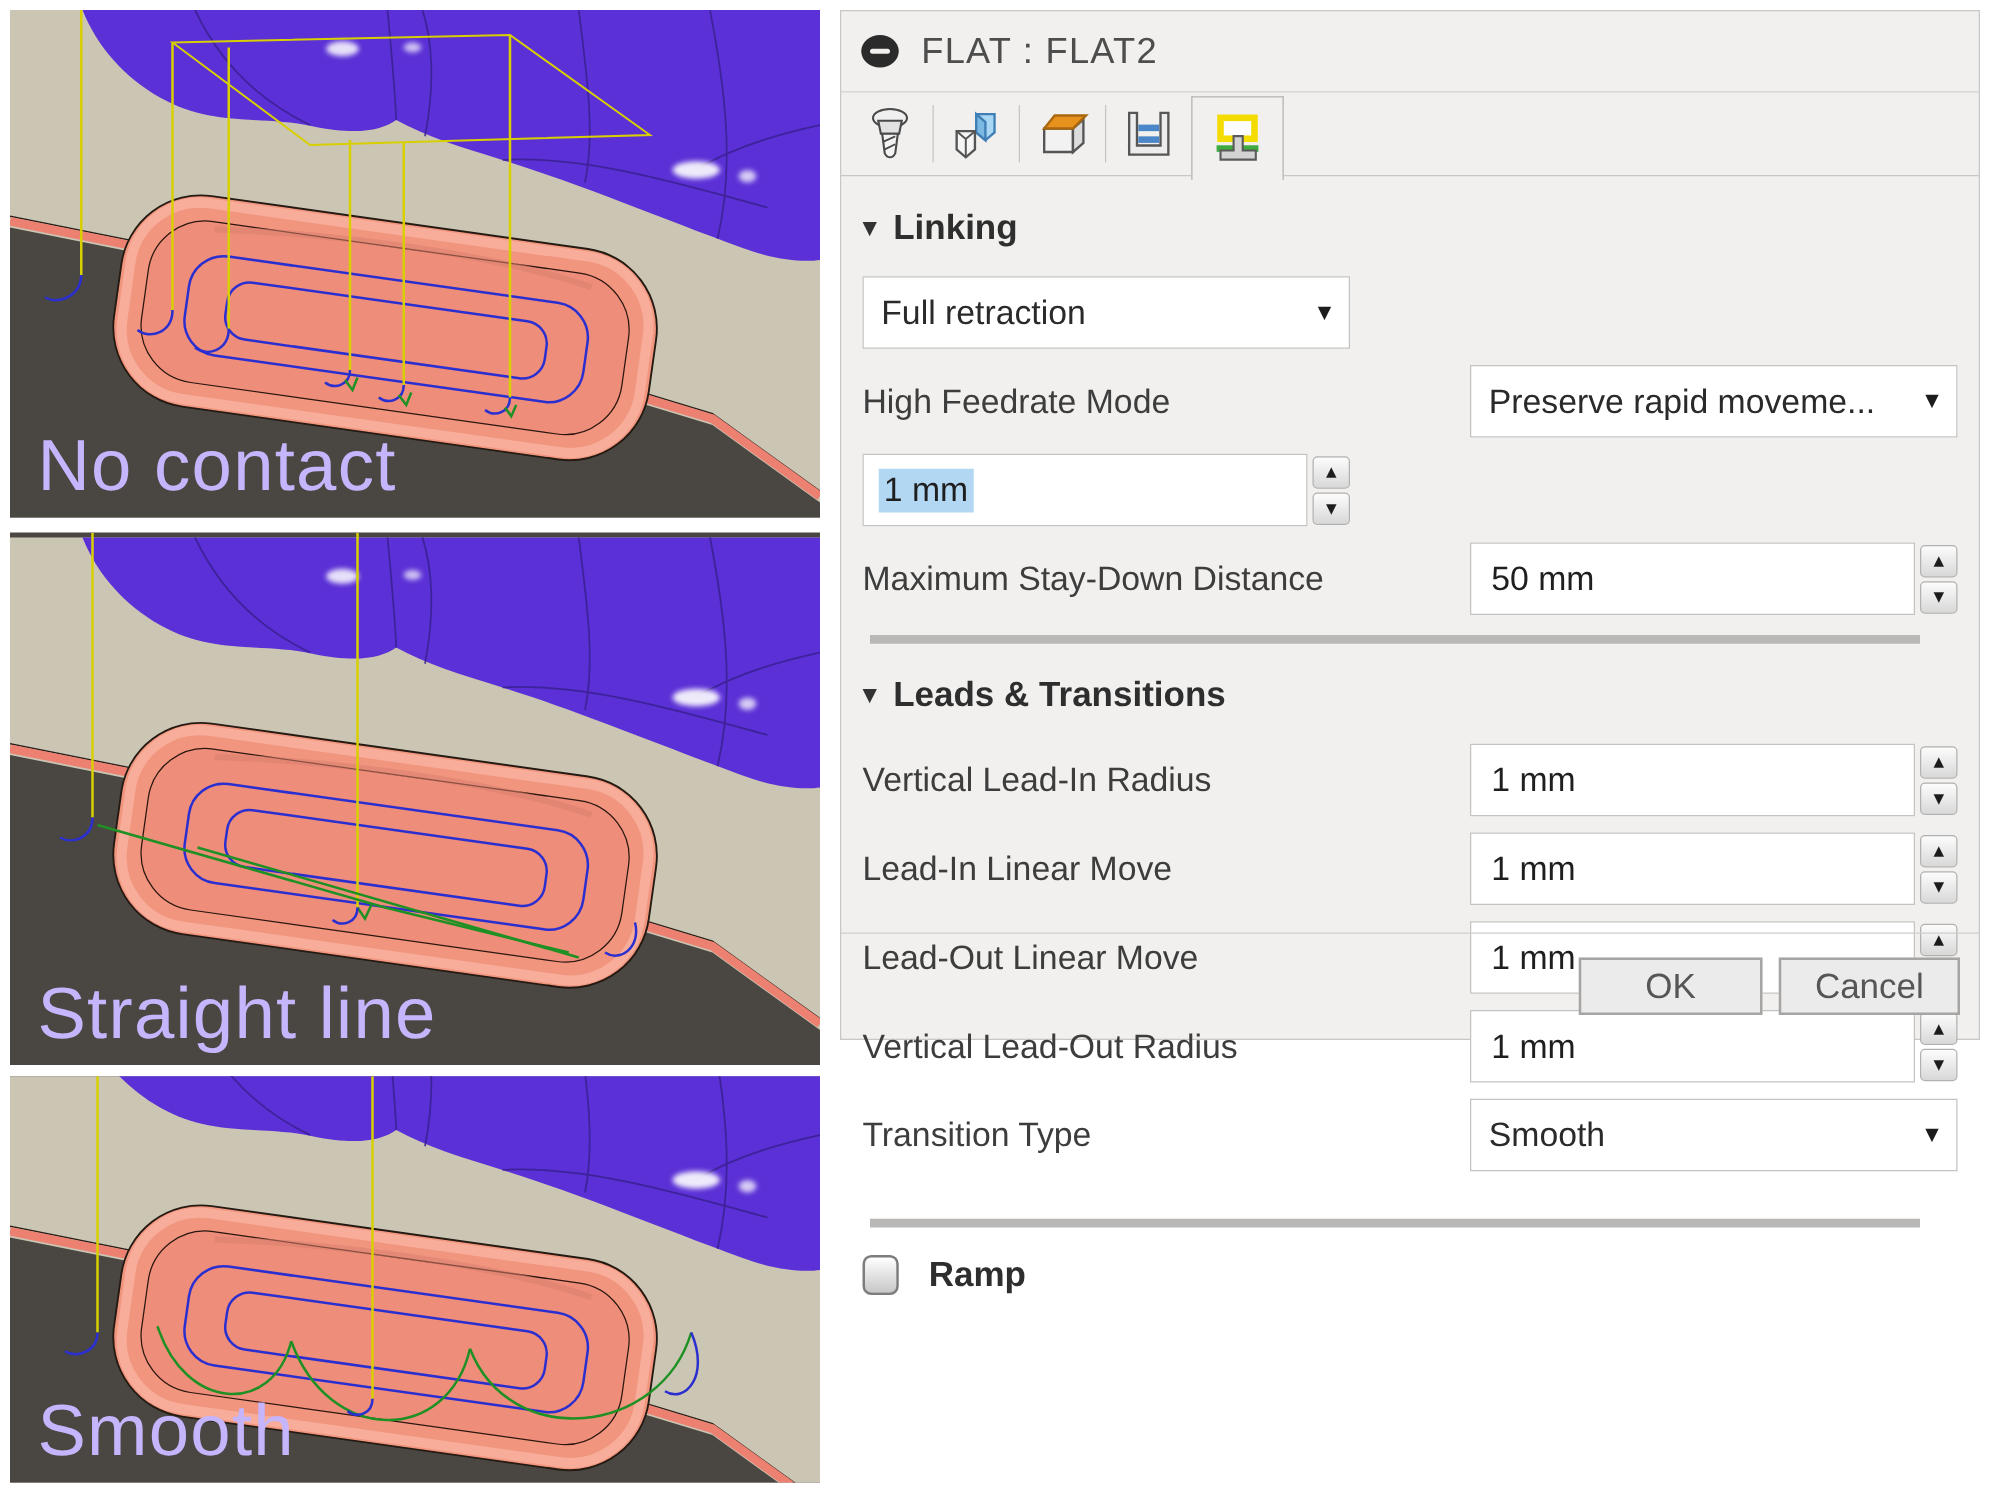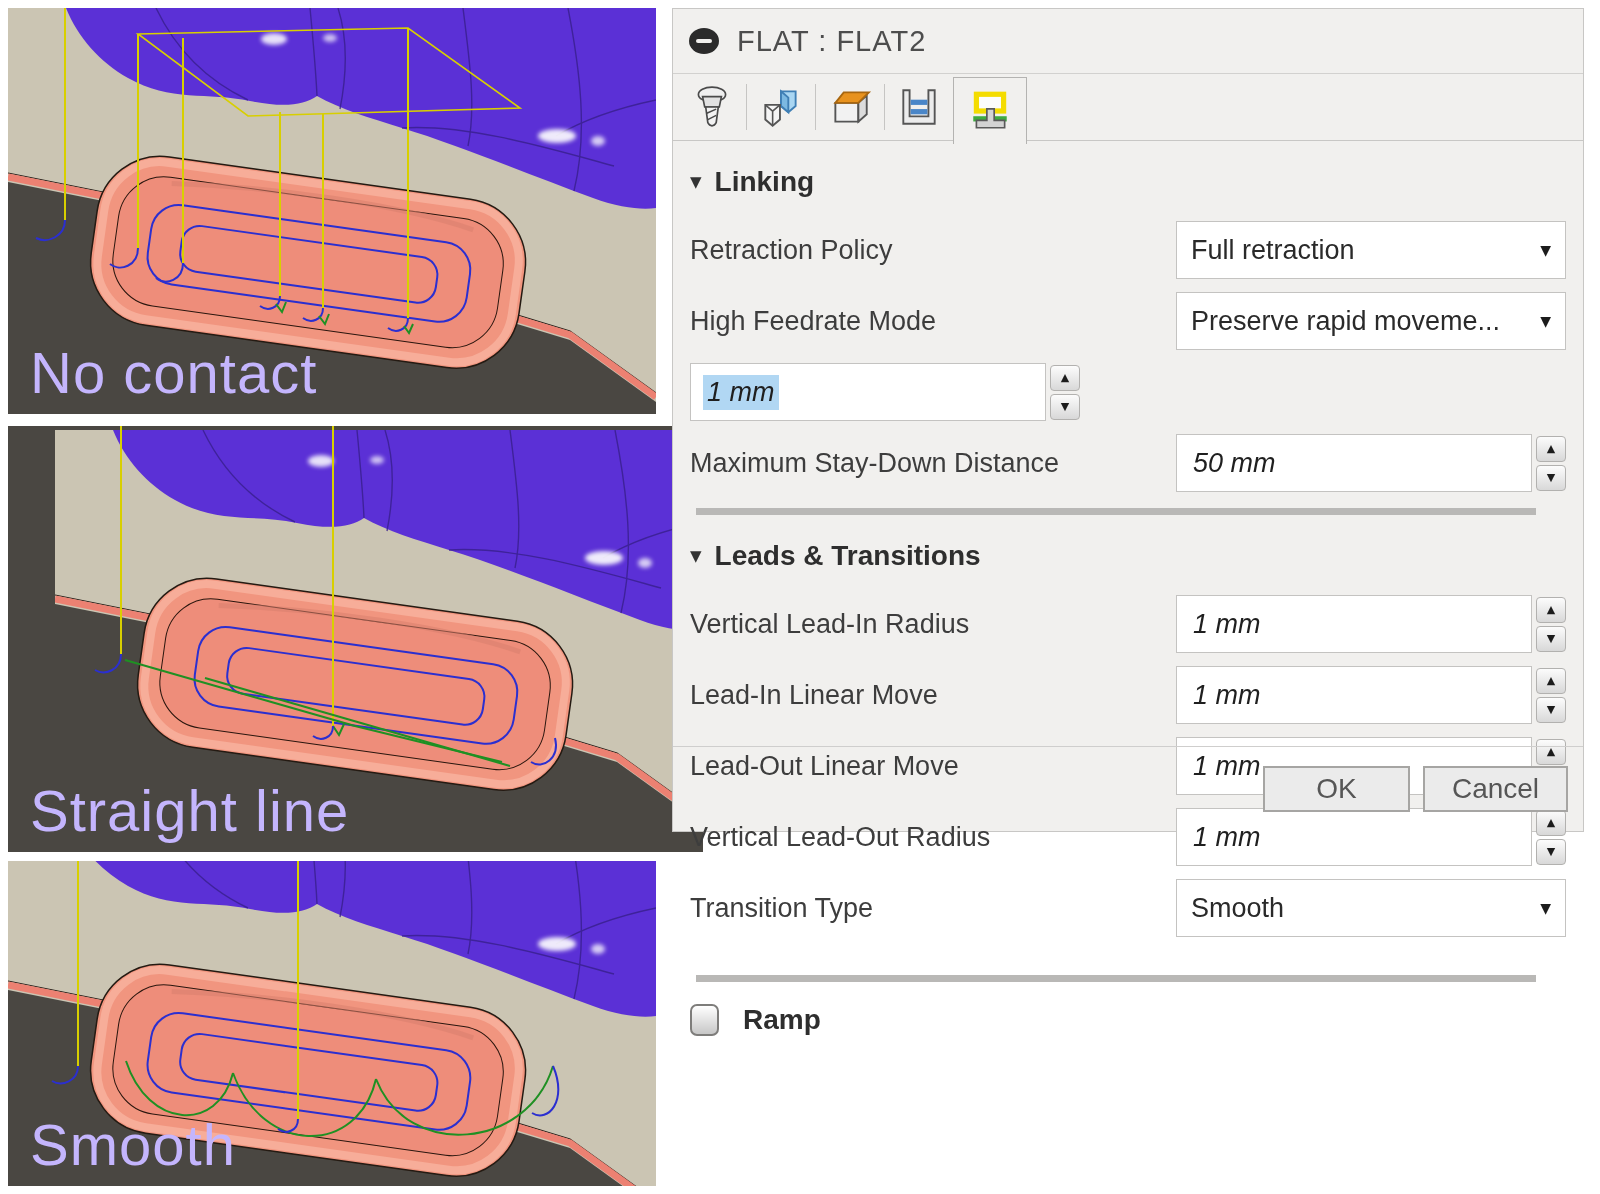--- a/index.html
+++ b/index.html
@@ -37,21 +37,21 @@
   .sec-header .tri{font-size:15px;color:#333;font-family:"DejaVu Sans",sans-serif;}
   .sec-header .sec-title{font-size:28px;font-weight:bold;color:#2e2e2e;}
   .sec-rows{margin-top:24px;}
   .row{display:flex;align-items:center;height:58px;margin-bottom:13px;}
   .sec2 .row{margin-bottom:13px;}
   .flabel{flex:1;font-size:27px;color:#3d3d3d;}
   .dropdown{width:390px;height:58px;background:#ffffff;border:1px solid #c4c3c1;box-sizing:border-box;
             display:flex;align-items:center;padding:0 14px;cursor:default;}
   .dval{flex:1;font-size:27px;color:#2a2a2a;white-space:nowrap;overflow:hidden;}
   .caret{font-size:14px;color:#1c1c1c;font-family:"DejaVu Sans",sans-serif;}
-  .spinbox{width:390px;height:58px;display:flex;align-items:center;font-style:italic;}
+  .spinbox{width:390px;height:58px;display:flex;align-items:center;}
   .sfield{width:356px;height:58px;background:#ffffff;border:1px solid #c4c3c1;box-sizing:border-box;
           display:flex;align-items:center;padding:0 12px;}
   .sval{font-size:27px;color:#1f1f1f;padding:2px 4px;}
   .sval.selected{background:#b1d7f3;}
   .spincol{width:30px;margin-left:4px;display:flex;flex-direction:column;gap:3px;}
   .spinbtn{height:26px;background:linear-gradient(#fcfcfc,#d8d8d8);border:1px solid #b2b1af;
            border-radius:4px;display:flex;align-items:center;justify-content:center;
            font-size:11px;color:#1c1c1c;box-sizing:border-box;cursor:default;
            font-family:"DejaVu Sans",sans-serif;}
   .hdivider{height:7px;background:#b9b8b6;margin:16px 30px 0 6px;}
@@ -140,21 +140,21 @@
         </g>
         <g stroke="#1f9023" stroke-width="2" fill="none">
           <path d="M268,296 l6,8 l4,-10"></path>
             <path d="M311,308 l6,8 l4,-10"></path>
             <path d="M396,318 l5,7 l4,-9"></path>
         </g>
       </svg>
       <div class="vp-label">No contact</div>
     </div>
 
-    <div class="viewport" style="width:648px;height:426px;margin-bottom:9px;padding-left:47px;">
+    <div class="viewport" style="width:648px;height:426px;margin-bottom:9px;">
       <svg viewBox="0 0 648 426" width="648" height="426">
         <use href="#cam-scene" transform="translate(0,4)"></use>
         <g stroke="#d8cf00" stroke-width="2" fill="none">
           <path d="M66,0 V228"></path>
             <path d="M278,0 V300"></path>
         </g>
         <g stroke="#1f9023" stroke-width="2" fill="none">
           <path d="M70,234 L300,300 L447,336"></path>
             <path d="M150,252 L455,340"></path>
           <path d="M278,300 l6,9 l5,-11"></path>
@@ -238,21 +238,20 @@
     </div>
 
     <div class="content">
 
       <div class="sec-header">
         <span class="tri">▼</span>
         <span class="sec-title">Linking</span>
       </div>
       <div class="sec-rows">
         <div class="row">
-          <span class="flabel">Retraction Policy</span>
           <div class="dropdown">
             <span class="dval">Full retraction</span>
             <span class="caret">▼</span>
           </div>
         </div>
         <div class="row">
           <span class="flabel">High Feedrate Mode</span>
           <div class="dropdown">
             <span class="dval">Preserve rapid moveme...</span>
             <span class="caret">▼</span>

